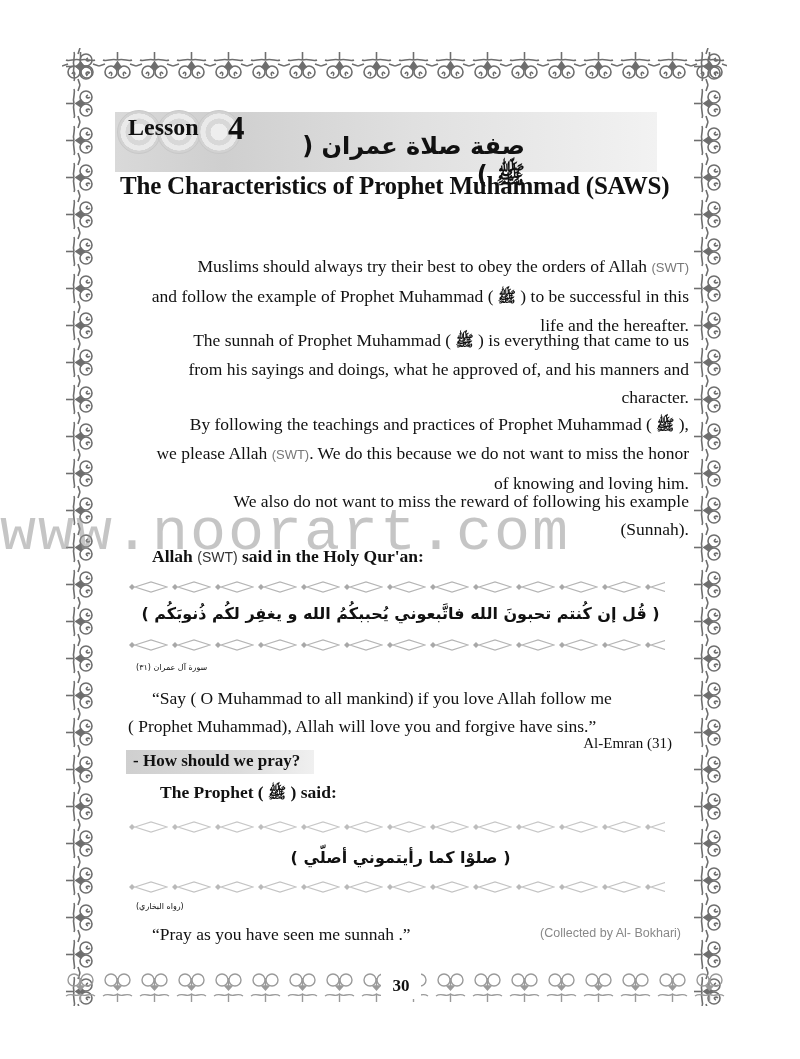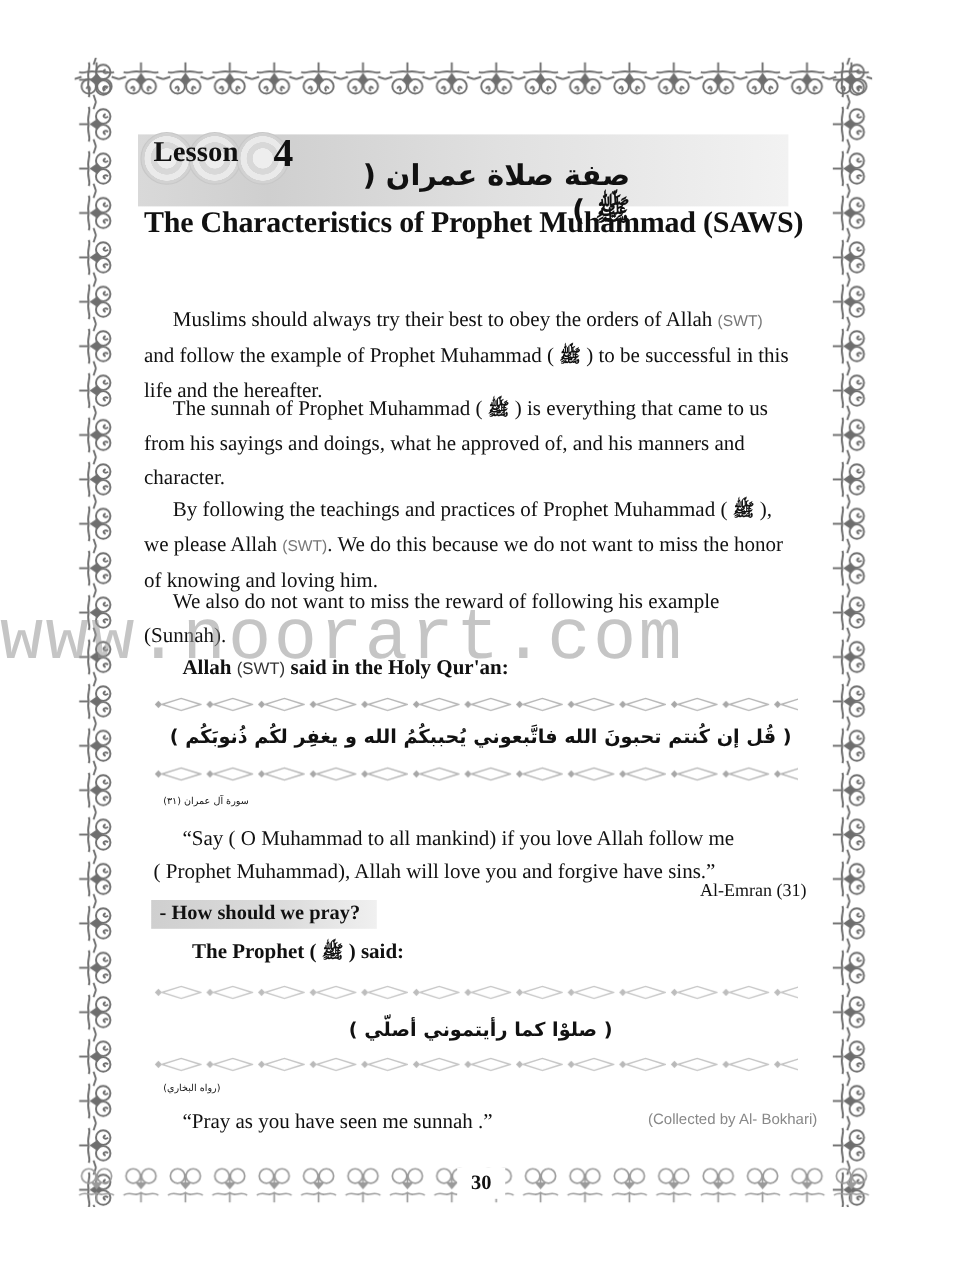--- a/index.html
+++ b/index.html
@@ -26,21 +26,21 @@
                background: radial-gradient(circle, #eeeeee 0 28%, #d8d8d8 29% 45%, #eaeaea 46% 62%, #d2d2d2 63% 100%); }
   .lesson-label { position: absolute; left: 128px; top: 114px; font-size: 24px; font-weight: bold;
                   font-family: "Liberation Serif", serif; }
   .lesson-number { position: absolute; left: 228px; top: 110px; font-size: 33px; font-weight: bold; }
   .arabic-title { position: absolute; left: 270px; top: 132px; width: 255px; text-align: right;
                   font-size: 24px; font-weight: bold; direction: rtl; font-family: "DejaVu Sans", sans-serif; }
   .page-title { position: absolute; left: 120px; top: 172px; width: 545px; font-size: 25px;
                 font-weight: bold; white-space: nowrap; letter-spacing: -0.2px; }
 
   
-  .para { position: absolute; left: 120px; width: 545px; font-size: 17.5px; line-height: 28px; }
+  .para { position: absolute; left: 144px; width: 545px; font-size: 17.5px; line-height: 28px; text-align: right; }
   .para .indent { display: inline-block; width: 24px; }
   .swt { color: #777; font-family: "Liberation Sans", sans-serif; font-size: 13px; }
   .seal { font-family: "DejaVu Sans", sans-serif; font-weight: bold; font-size: 15px; }
 
   .watermark { position: absolute; left: 0; top: 503px; width: 664px; text-align: left;
                font-family: "Liberation Mono", "DejaVu Sans Mono", monospace; font-size: 60px;
                color: rgba(150,150,150,0.55); letter-spacing: 2px; line-height: 60px; white-space: nowrap; }
 
   .bold-line { position: absolute; font-weight: bold; font-size: 17.5px; }
 

